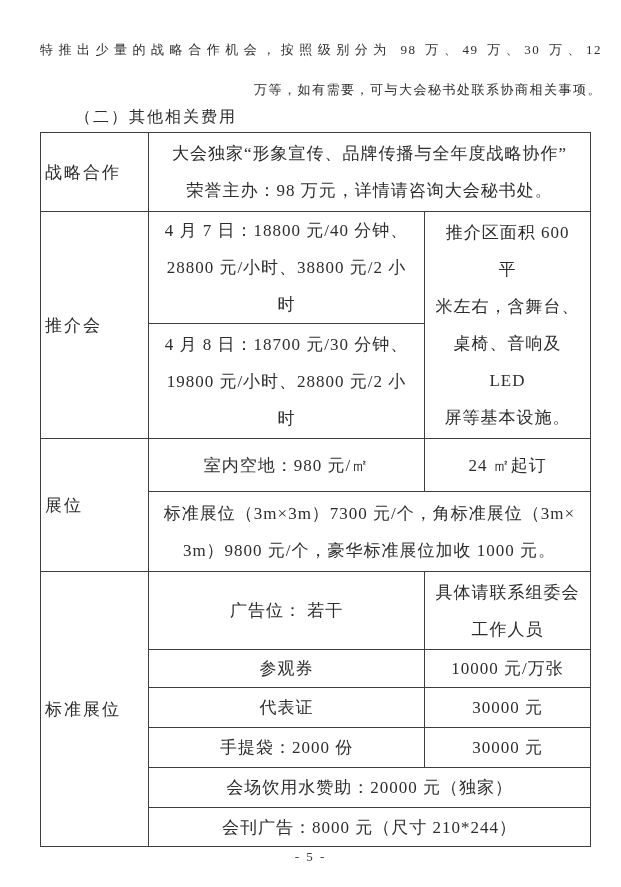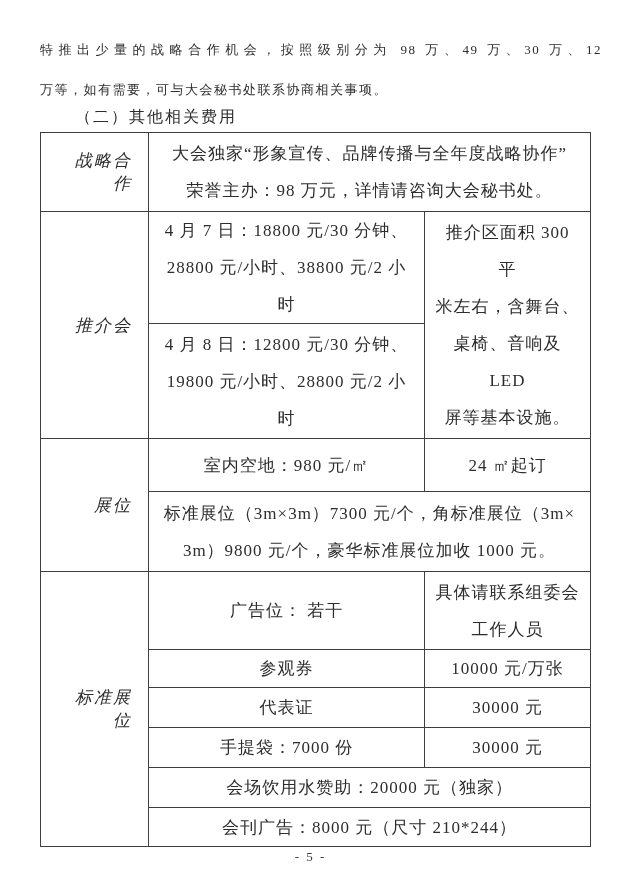--- a/index.html
+++ b/index.html
@@ -19,21 +19,21 @@
     width: 562px;
     font-size: 13px;
     line-height: 40px;
     letter-spacing: 1.5px;
   }
   .intro .line-fill {
     text-align: justify;
     text-align-last: justify;
   }
   .intro .line-rest {
-    text-align: left;
+    text-align: right;
   }
   .section-heading {
     position: absolute;
     left: 40px;
     top: 103px;
     width: 562px;
     font-size: 16px;
     line-height: 28px;
     letter-spacing: 2px;
     text-indent: 35px;
@@ -46,24 +46,23 @@
     border-collapse: collapse;
     table-layout: fixed;
     font-size: 17px;
   }
   table.fees td {
     border: 1px solid #3e3e3e;
     overflow: hidden;
     vertical-align: middle;
   }
   td.lbl {
-    text-align: right;
+    text-align: left;
     letter-spacing: 2px;
-    padding: 0 16px;
-    font-style: italic;
+    padding: 0 4px;
   }
   td.txt {
     padding: 0 10px;
     letter-spacing: 1px;
     line-height: 37px;
     white-space: pre-line;
     text-align: center;
   }
   .footer {
     position: absolute;
@@ -96,29 +95,29 @@
     </colgroup>
     <tbody>
       <tr style="height:79px">
         <td class="lbl">战略合作</td>
         <td class="txt" colspan="2">大会独家“形象宣传、品牌传播与全年度战略协作”
 荣誉主办：98 万元，详情请咨询大会秘书处。</td>
       </tr>
 
       <tr style="height:78px">
         <td class="lbl" rowspan="2">推介会</td>
-        <td class="txt">4 月 7 日：18800 元/30 分钟、
+        <td class="txt">4 月 7 日：18800 元/40 分钟、
 28800 元/小时、38800 元/2 小时</td>
-        <td class="txt" rowspan="2">推介区面积 300 平
+        <td class="txt" rowspan="2">推介区面积 600 平
 米左右，含舞台、
 桌椅、音响及 LED
 屏等基本设施。</td>
       </tr>
       <tr style="height:115px">
-        <td class="txt">4 月 8 日：12800 元/30 分钟、
+        <td class="txt">4 月 8 日：18700 元/30 分钟、
 19800 元/小时、28800 元/2 小时</td>
       </tr>
 
       <tr style="height:53px">
         <td class="lbl" rowspan="2">展位</td>
         <td class="txt">室内空地：980 元/㎡</td>
         <td class="txt">24 ㎡起订</td>
       </tr>
       <tr style="height:80px">
         <td class="txt" colspan="2">标准展位（3m×3m）7300 元/个，角标准展位（3m×
@@ -133,21 +132,21 @@
       </tr>
       <tr style="height:38px">
         <td class="txt">参观券</td>
         <td class="txt">10000 元/万张</td>
       </tr>
       <tr style="height:40px">
         <td class="txt">代表证</td>
         <td class="txt">30000 元</td>
       </tr>
       <tr style="height:40px">
-        <td class="txt">手提袋：7000 份</td>
+        <td class="txt">手提袋：2000 份</td>
         <td class="txt">30000 元</td>
       </tr>
       <tr style="height:40px">
         <td class="txt" colspan="2">会场饮用水赞助：20000 元（独家）</td>
       </tr>
       <tr style="height:39px">
         <td class="txt" colspan="2">会刊广告：8000 元（尺寸 210*244）</td>
       </tr>
     </tbody>
   </table>

